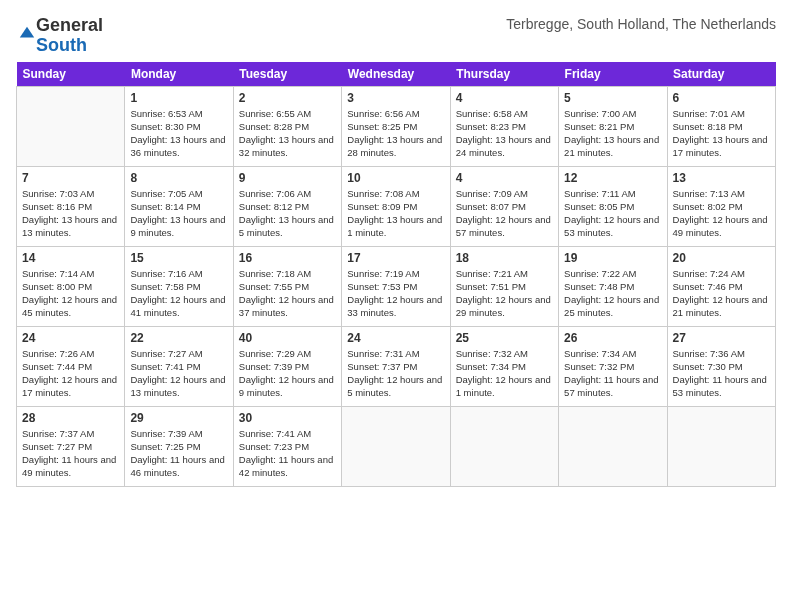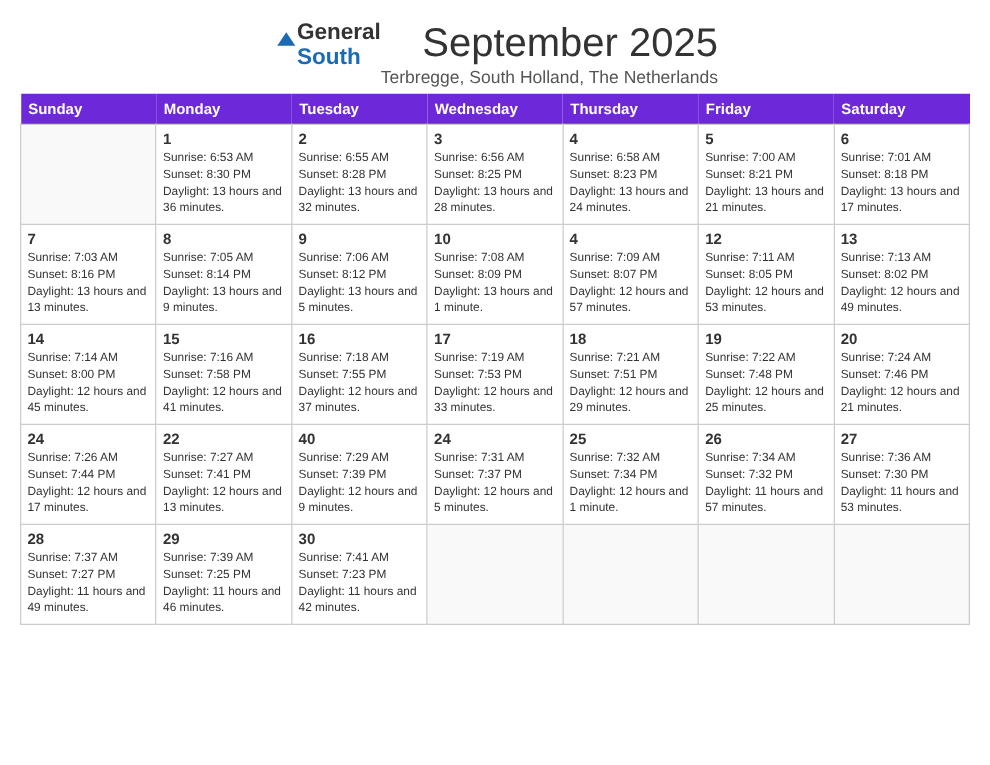--- a/index.html
+++ b/index.html
@@ -6,21 +6,21 @@
     body {
       font-family: Arial, sans-serif;
       background: #fff;
       width: 792px;
       min-height: 612px;
       padding: 16px;
     }
     .header {
       display: flex;
       align-items: flex-start;
-      justify-content: center;
+      justify-content: space-between;
       margin-bottom: 6px;
     }
     .logo {
       display: flex;
       align-items: center;
       gap: 0;
     }
     .logo-text {
       font-size: 18px;
       font-weight: bold;
@@ -90,21 +90,20 @@
       <svg class="logo-icon" viewBox="0 0 20 20">
         <polygon points="10,2 18,14 2,14" fill="#1a6ab5"></polygon>
       </svg>
     </div>
     <div class="logo-text">
       <span class="logo-general">General</span><br>
       <span class="logo-blue">South</span>
     </div>
   </div>
   <div class="title-block">
-    <div class="month-title">September 2025</div>
     <div class="location">Terbregge, South Holland, The Netherlands</div>
   </div>
 </div>
 
 <table>
   <thead>
     <tr>
     <th>Sunday</th>
         <th>Monday</th>
         <th>Tuesday</th>

